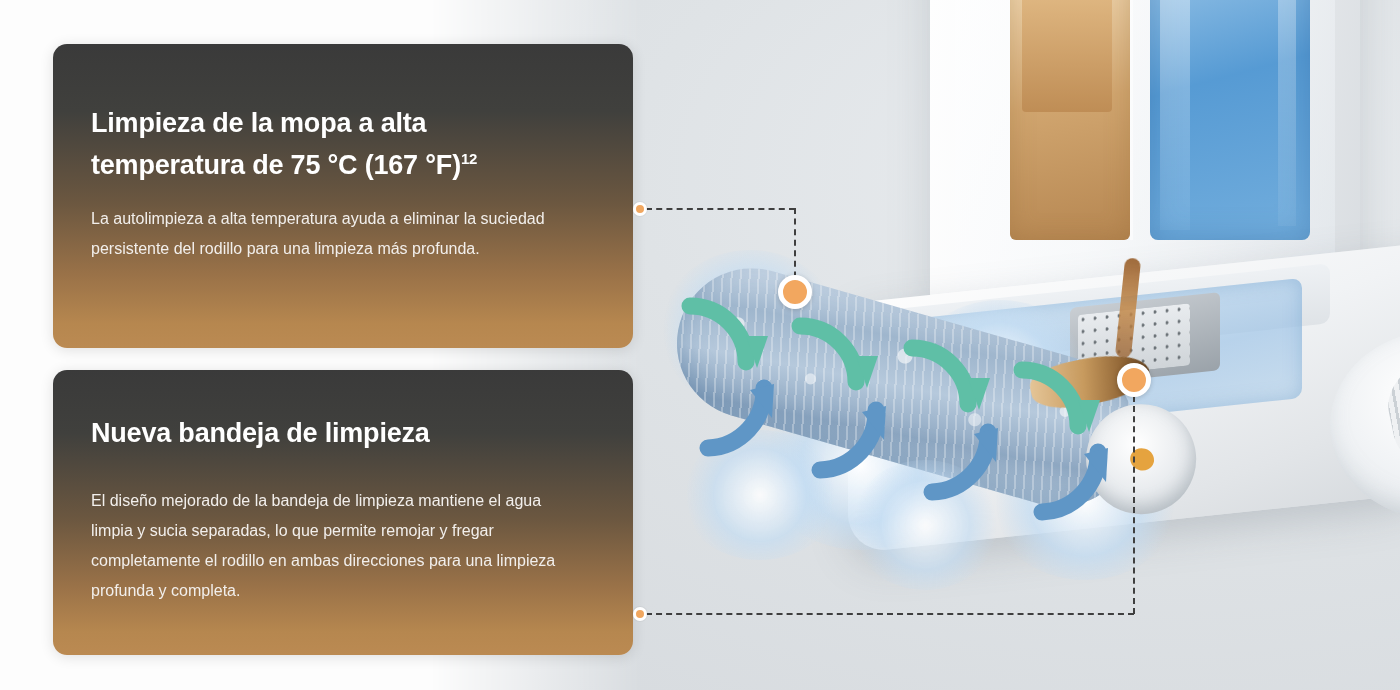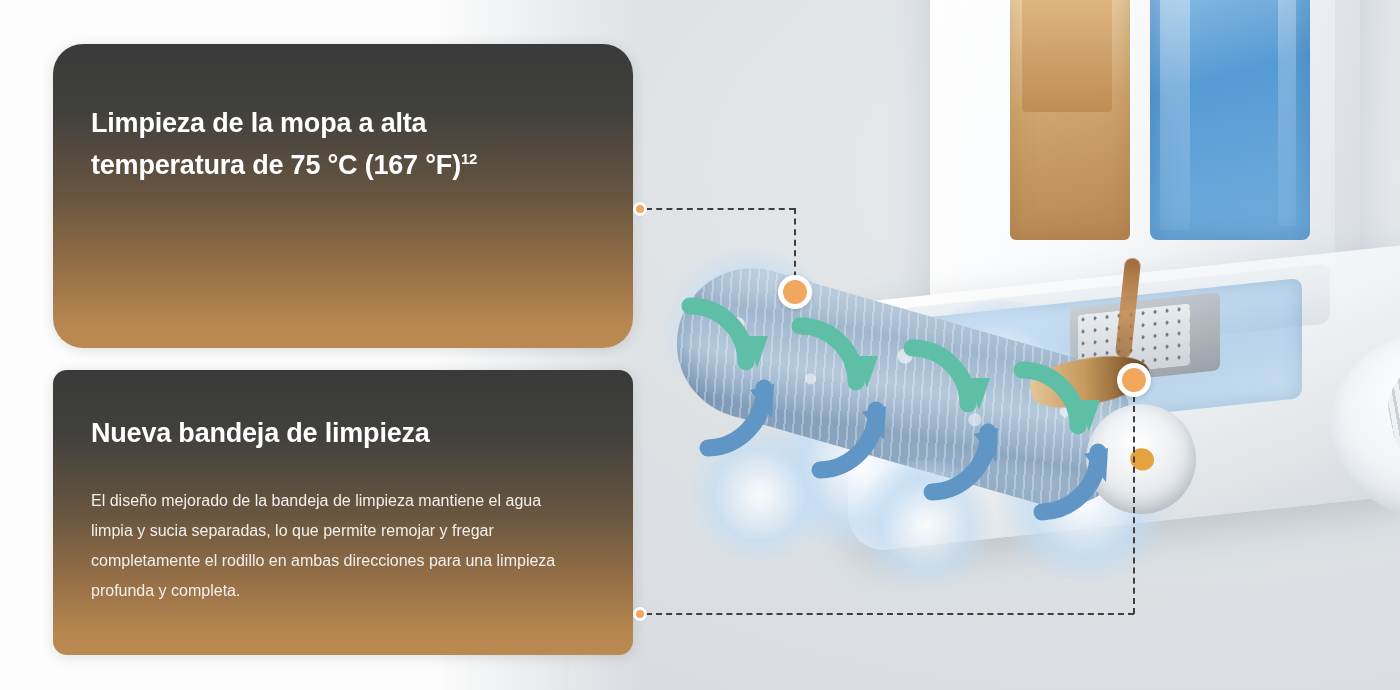--- a/index.html
+++ b/index.html
@@ -150,21 +150,21 @@
   
   .arrows{position:absolute;left:220px;top:270px;width:560px;height:260px;}
 
   
   .card{
     position:absolute;left:53px;width:580px;border-radius:14px;
     background:linear-gradient(180deg,#3a3a3a 0%,#40403d 22%,#6b5740 52%,#9a7248 76%,#b6874f 92%,#bb8a52 100%);
     box-shadow:0 2px 14px rgba(0,0,0,.12);
     box-sizing:border-box;color:#ffffff;
   }
-  .card-1{top:44px;height:304px;padding:58px 52px 0 38px;border-radius:30px;}
+  .card-1{top:44px;height:304px;padding:58px 52px 0 38px;}
   .card-2{top:370px;height:285px;padding:42px 52px 0 38px;}
 
   .card-title{
     margin:0;font-size:27px;line-height:42px;font-weight:700;letter-spacing:-.2px;color:#fff;
   }
   .card-title sup{font-size:15px;line-height:0;vertical-align:super;font-weight:700;}
   .card-body{
     margin:18px 0 0 0;font-size:16px;line-height:30px;color:#f2efec;font-weight:400;
   }
   .card-2 .card-title{margin-bottom:12px;}
@@ -249,20 +249,21 @@
           <path d="M212,142 l24,-6 l-2,34 z"></path>
           <path d="M324,164 l24,-6 l-2,34 z"></path>
           <path d="M434,184 l24,-6 l-2,34 z"></path>
         </g>
       </svg>
     </div>
   </div>
 
   <div class="card card-1">
     <h2 class="card-title"><span>Limpieza de la mopa a alta temperatura de 75 °C (167 °F)</span><sup>12</sup></h2>
+    <p class="card-body">La autolimpieza a alta temperatura ayuda a eliminar la suciedad persistente del rodillo para una limpieza más profunda.</p>
   </div>
 
   <div class="card card-2">
     <h2 class="card-title"><span>Nueva bandeja de limpieza</span><sup></sup></h2>
     <p class="card-body">El diseño mejorado de la bandeja de limpieza mantiene el agua limpia y sucia separadas, lo que permite remojar y fregar completamente el rodillo en ambas direcciones para una limpieza profunda y completa.</p>
   </div>
 
   <div class="conn">
     <div class="dash-h" style="left:646px;top:208px;width:149px;"></div>
     <div class="dash-v" style="left:794px;top:208px;height:80px;"></div>

